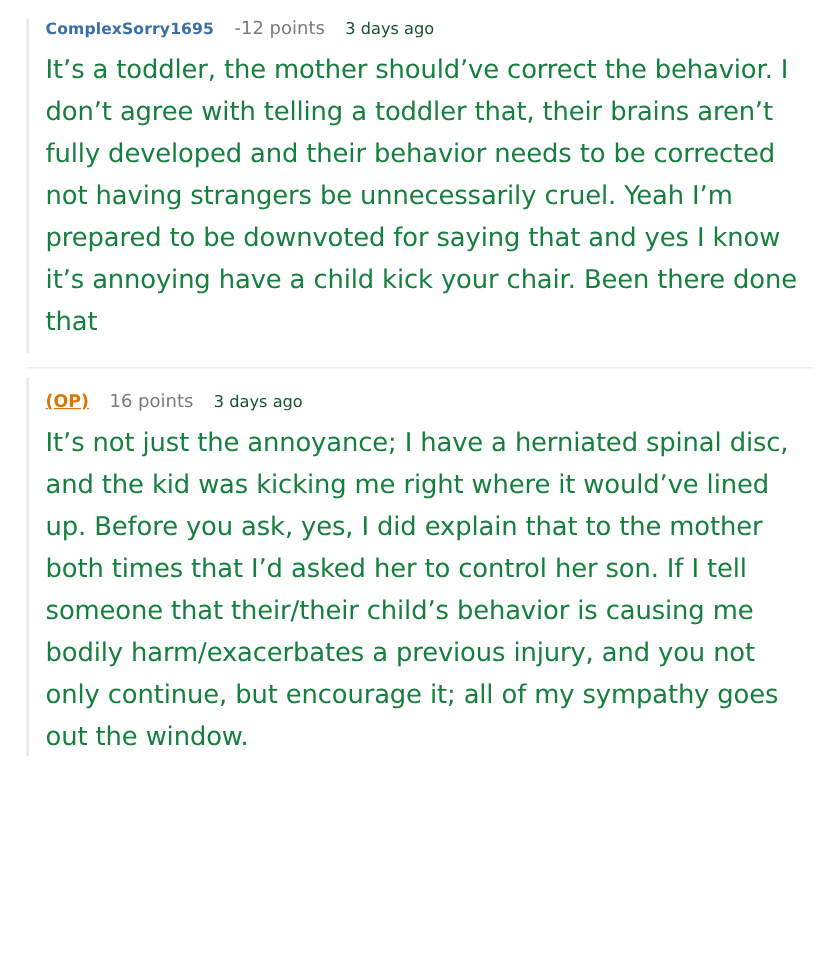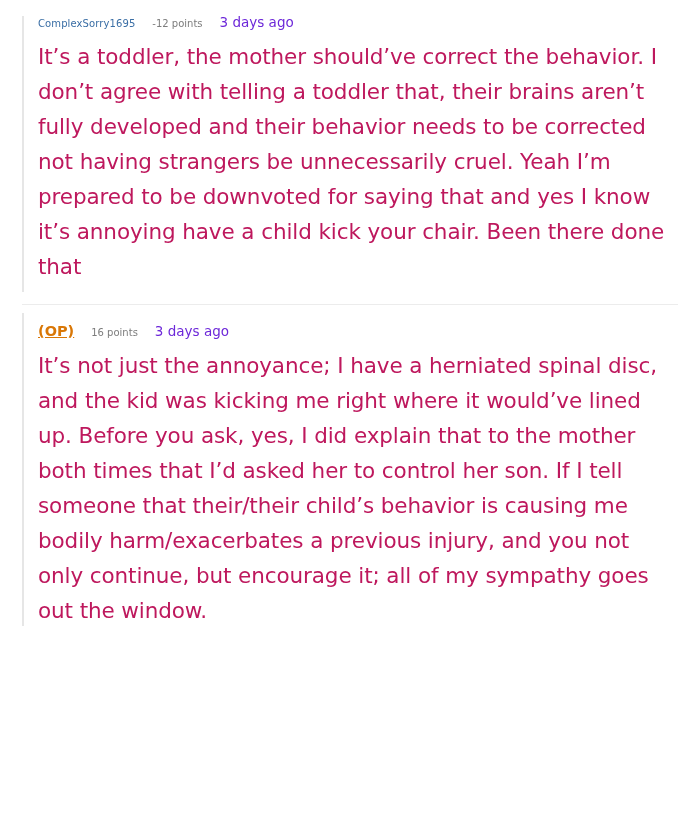--- a/index.html
+++ b/index.html
@@ -42,46 +42,46 @@
     background: #e6e6e6;
   }
   .meta {
     display: flex;
     align-items: baseline;
     gap: 0;
     margin-bottom: 9px;
     white-space: nowrap;
   }
   .author {
-    font-size: 10px;
-    font-weight: normal;
+    font-size: 13px;
+    font-weight: bold;
     color: #3a6ea5;
     letter-spacing: .1px;
     text-align: center;
   }
   .op-tag {
     font-size: 14.5px;
     font-weight: bold;
     color: #d97706;
     text-decoration: underline;
   }
   .points {
-    font-size: 10px;
+    font-size: 15px;
     color: #7c7c7c;
     margin-left: 17px;
   }
   .age {
     font-size: 13.5px;
-    color: #6d28d9;
+    color: #14532d;
     margin-left: 17px;
   }
   .body {
     font-size: 21.5px;
     line-height: 35px;
-    color: #be185d;
+    color: #15803d;
     letter-spacing: -0.1px;
   }
   .divider {
     height: 1px;
     background: #ececec;
     margin: 10px 0 0 0;
   }
   .bottom-fade {
     position: absolute;
     left: 0;

